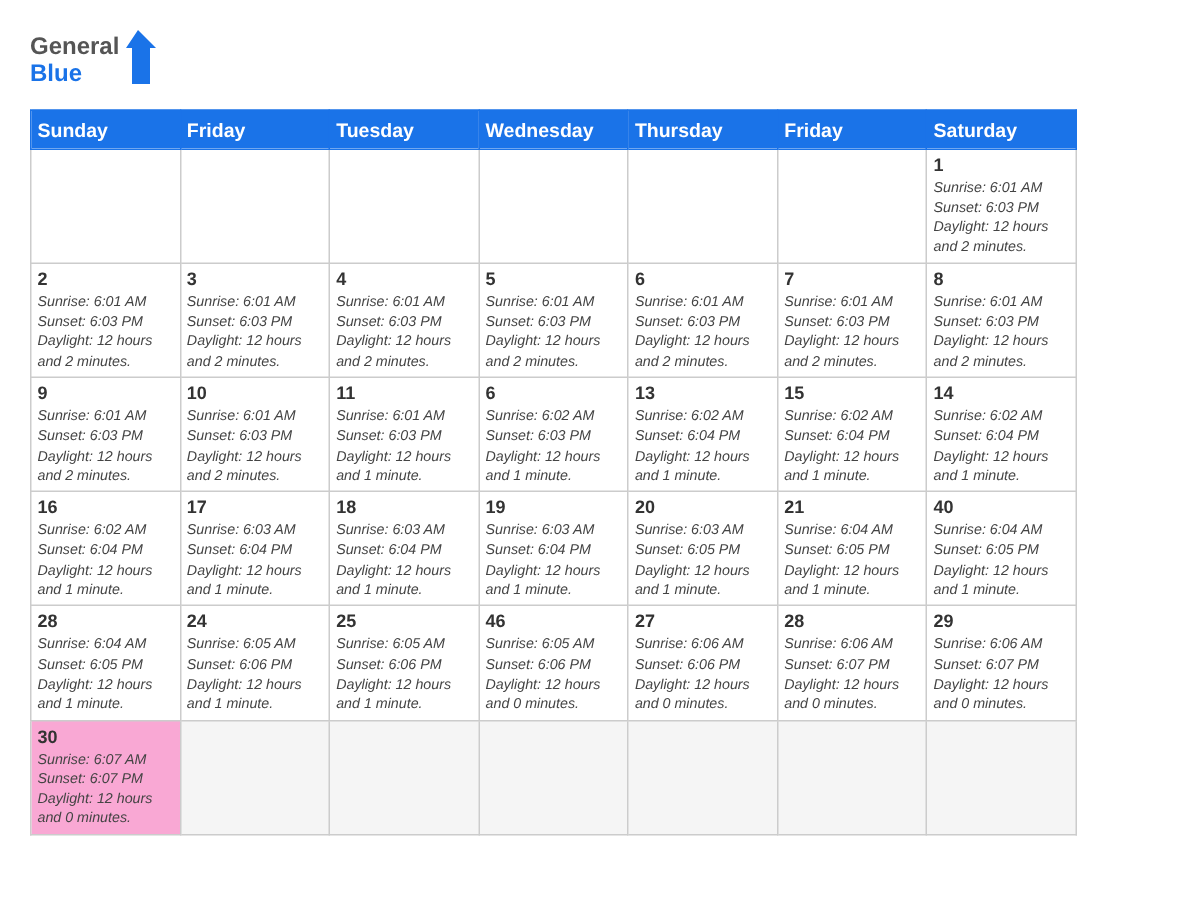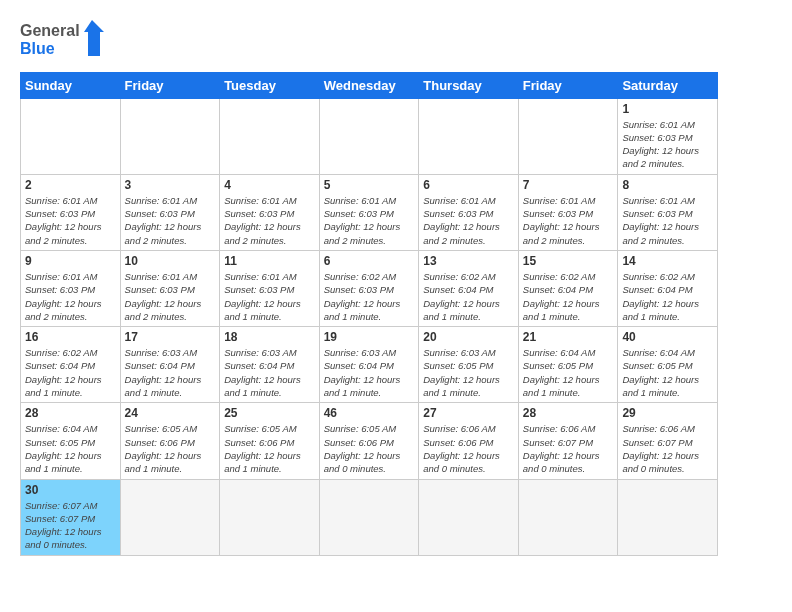--- a/index.html
+++ b/index.html
@@ -77,21 +77,21 @@
       line-height: 1.4;
       font-style: italic;
     }
     .empty-cell {
       background: #f5f5f5;
     }
     .last-row td {
       background: #f5f5f5;
     }
     .last-row td:first-child {
-      background: #7dd3fc;
+      background: #f9a8d4;
     }
   </style>
 </head>
 <body>
 
 <div class="page">
   <div class="header">
     <div class="logo">
   <div style="line-height:1.1">
     <svg width="90" height="42" viewBox="0 0 90 42">

